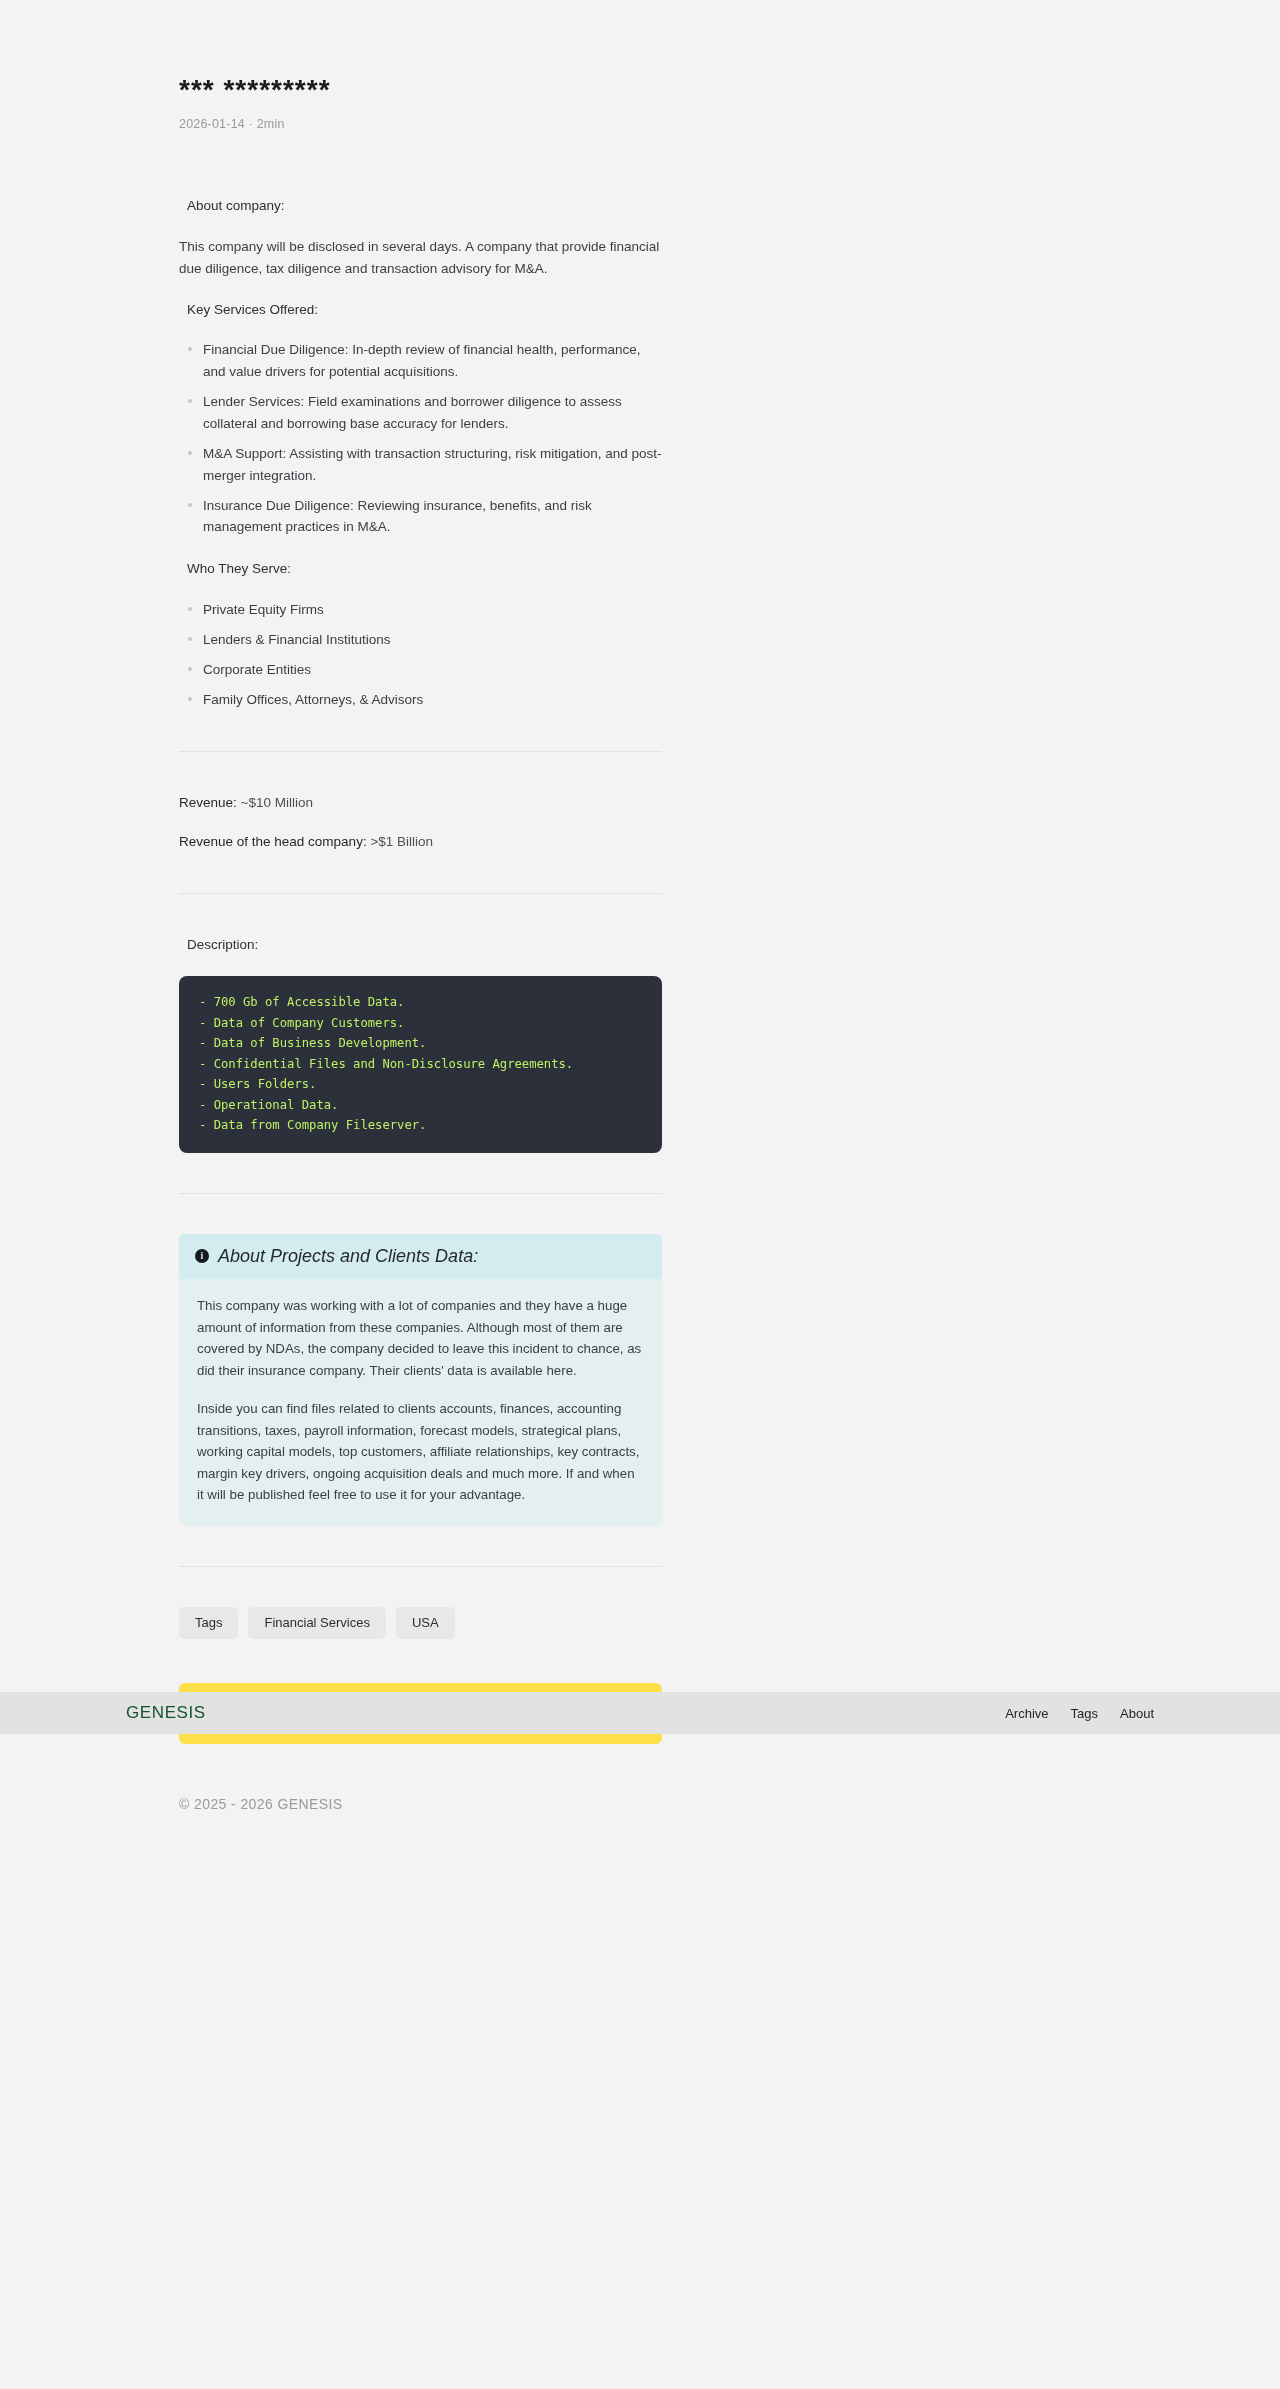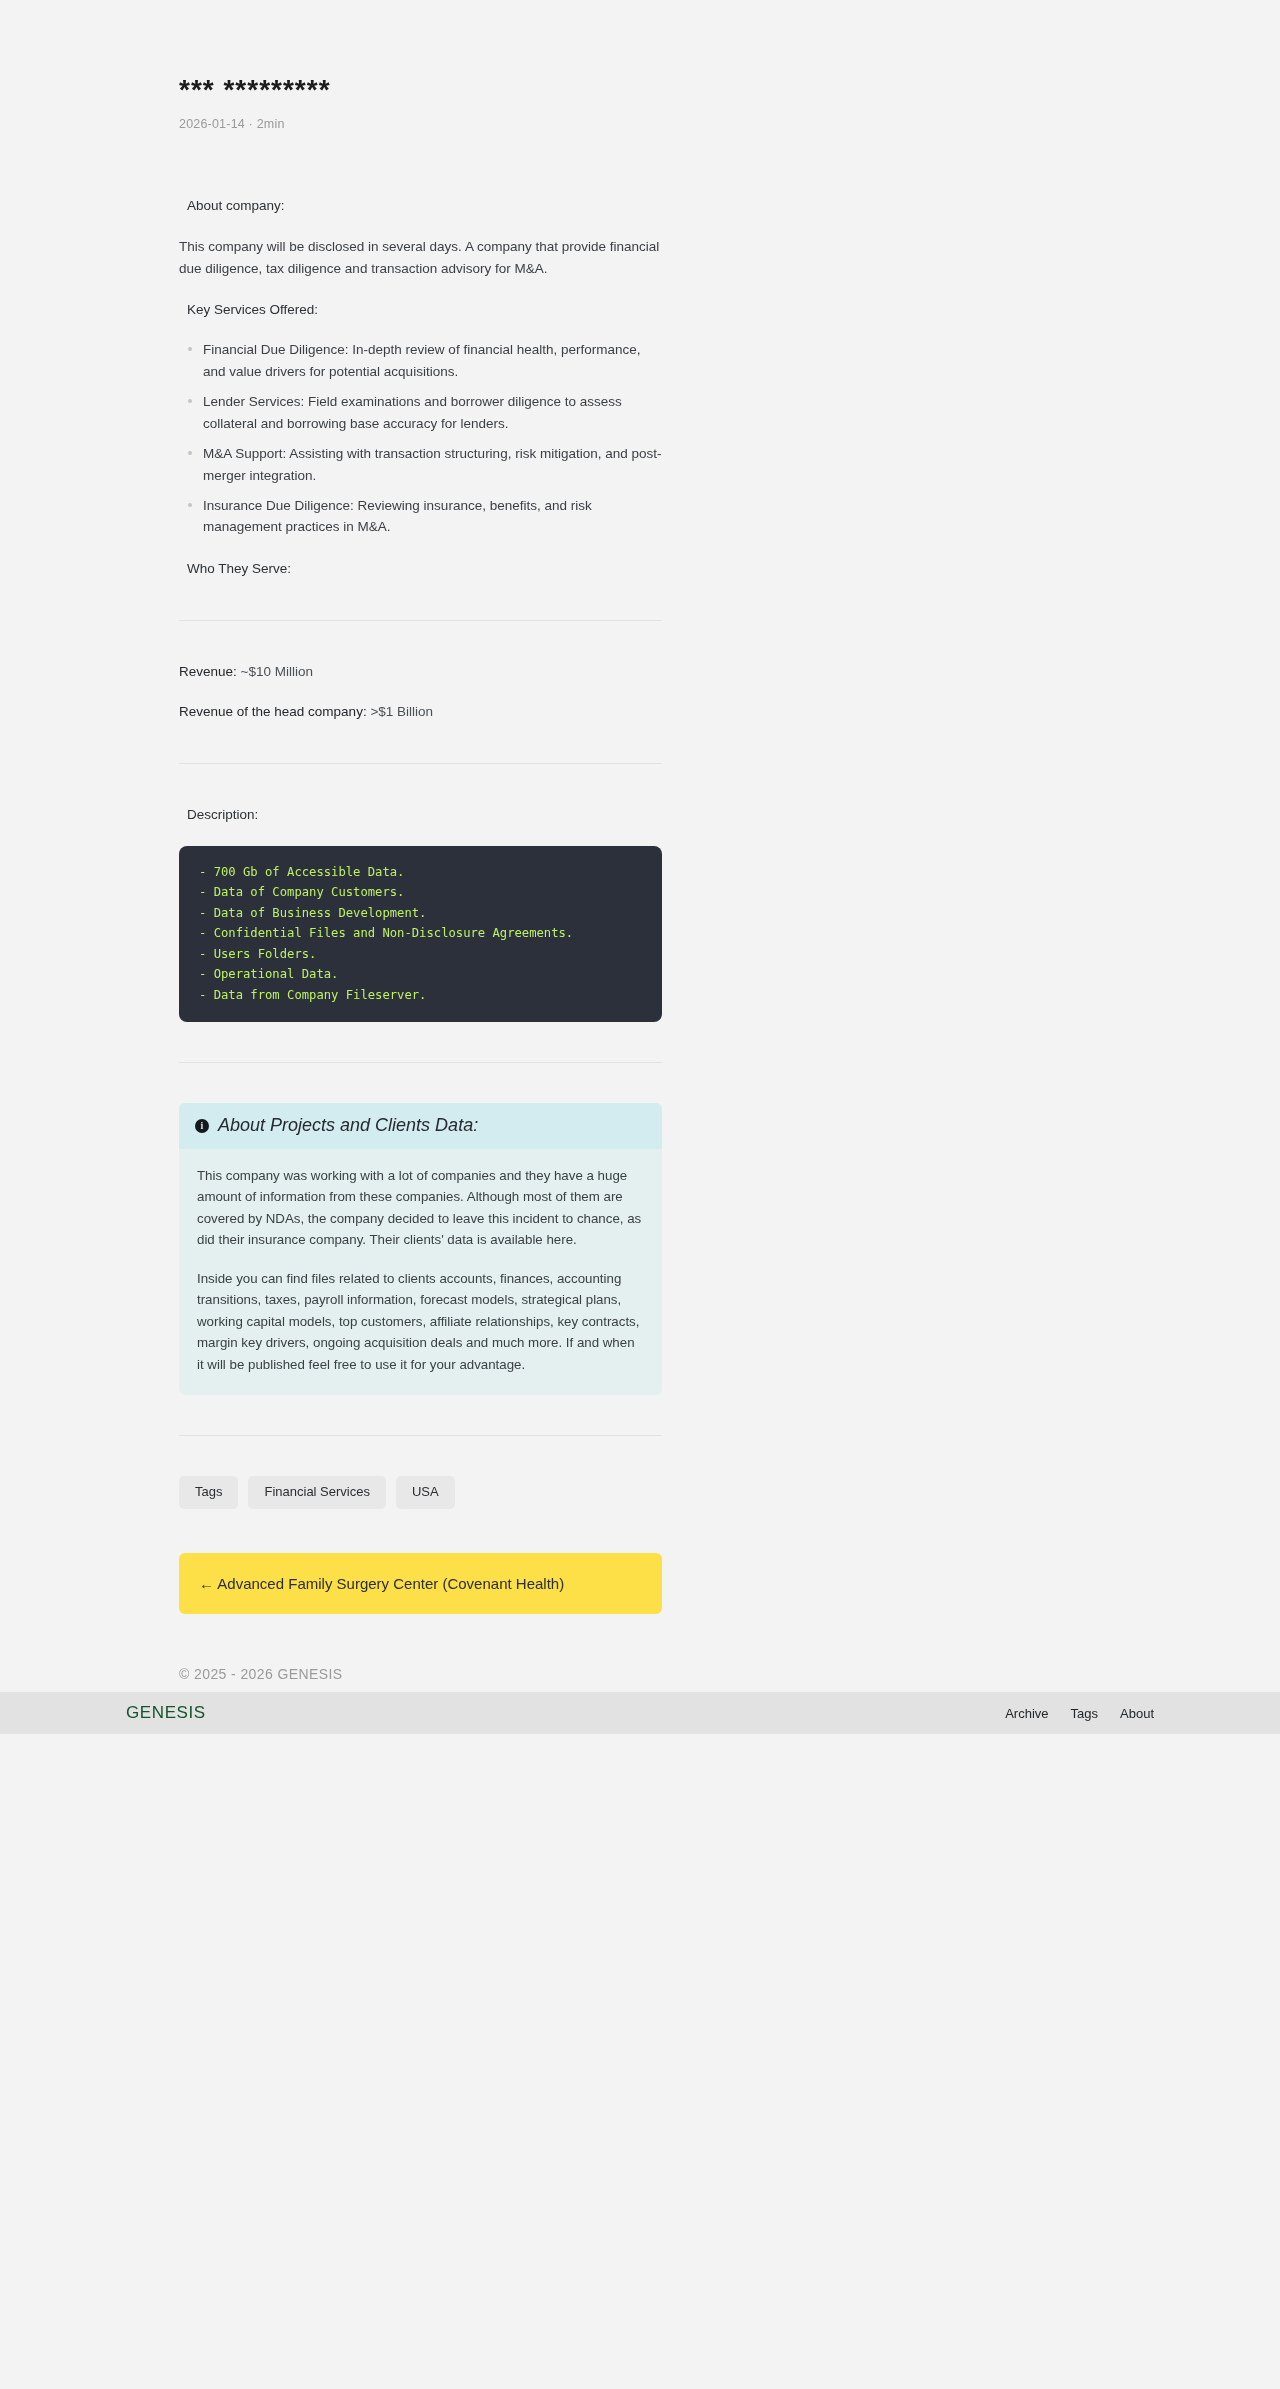--- a/index.html
+++ b/index.html
@@ -247,20 +247,26 @@
 
     <p class="lead-label">Key Services Offered:</p>
     <ul class="bullets">
       <li>Financial Due Diligence: In-depth review of financial health, performance, and value drivers for potential acquisitions.</li>
       <li>Lender Services: Field examinations and borrower diligence to assess collateral and borrowing base accuracy for lenders.</li>
       <li>M&amp;A Support: Assisting with transaction structuring, risk mitigation, and post-merger integration.</li>
       <li>Insurance Due Diligence: Reviewing insurance, benefits, and risk management practices in M&amp;A.</li>
     </ul>
 
     <p class="lead-label">Who They Serve:</p>
+    <ul class="bullets">
+      <li>Private Equity Firms</li>
+      <li>Lenders &amp; Financial Institutions</li>
+      <li>Corporate Entities</li>
+      <li>Family Offices, Attorneys, &amp; Advisors</li>
+    </ul>
 
     <hr class="rule">
 
     <p class="kv">
       <span class="k">Revenue:</span><span class="v"> ~$10 Million</span>
     </p>
     <p class="kv">
       <span class="k">Revenue of the head company:</span><span class="v"> &gt;$1 Billion</span>
     </p>
 

